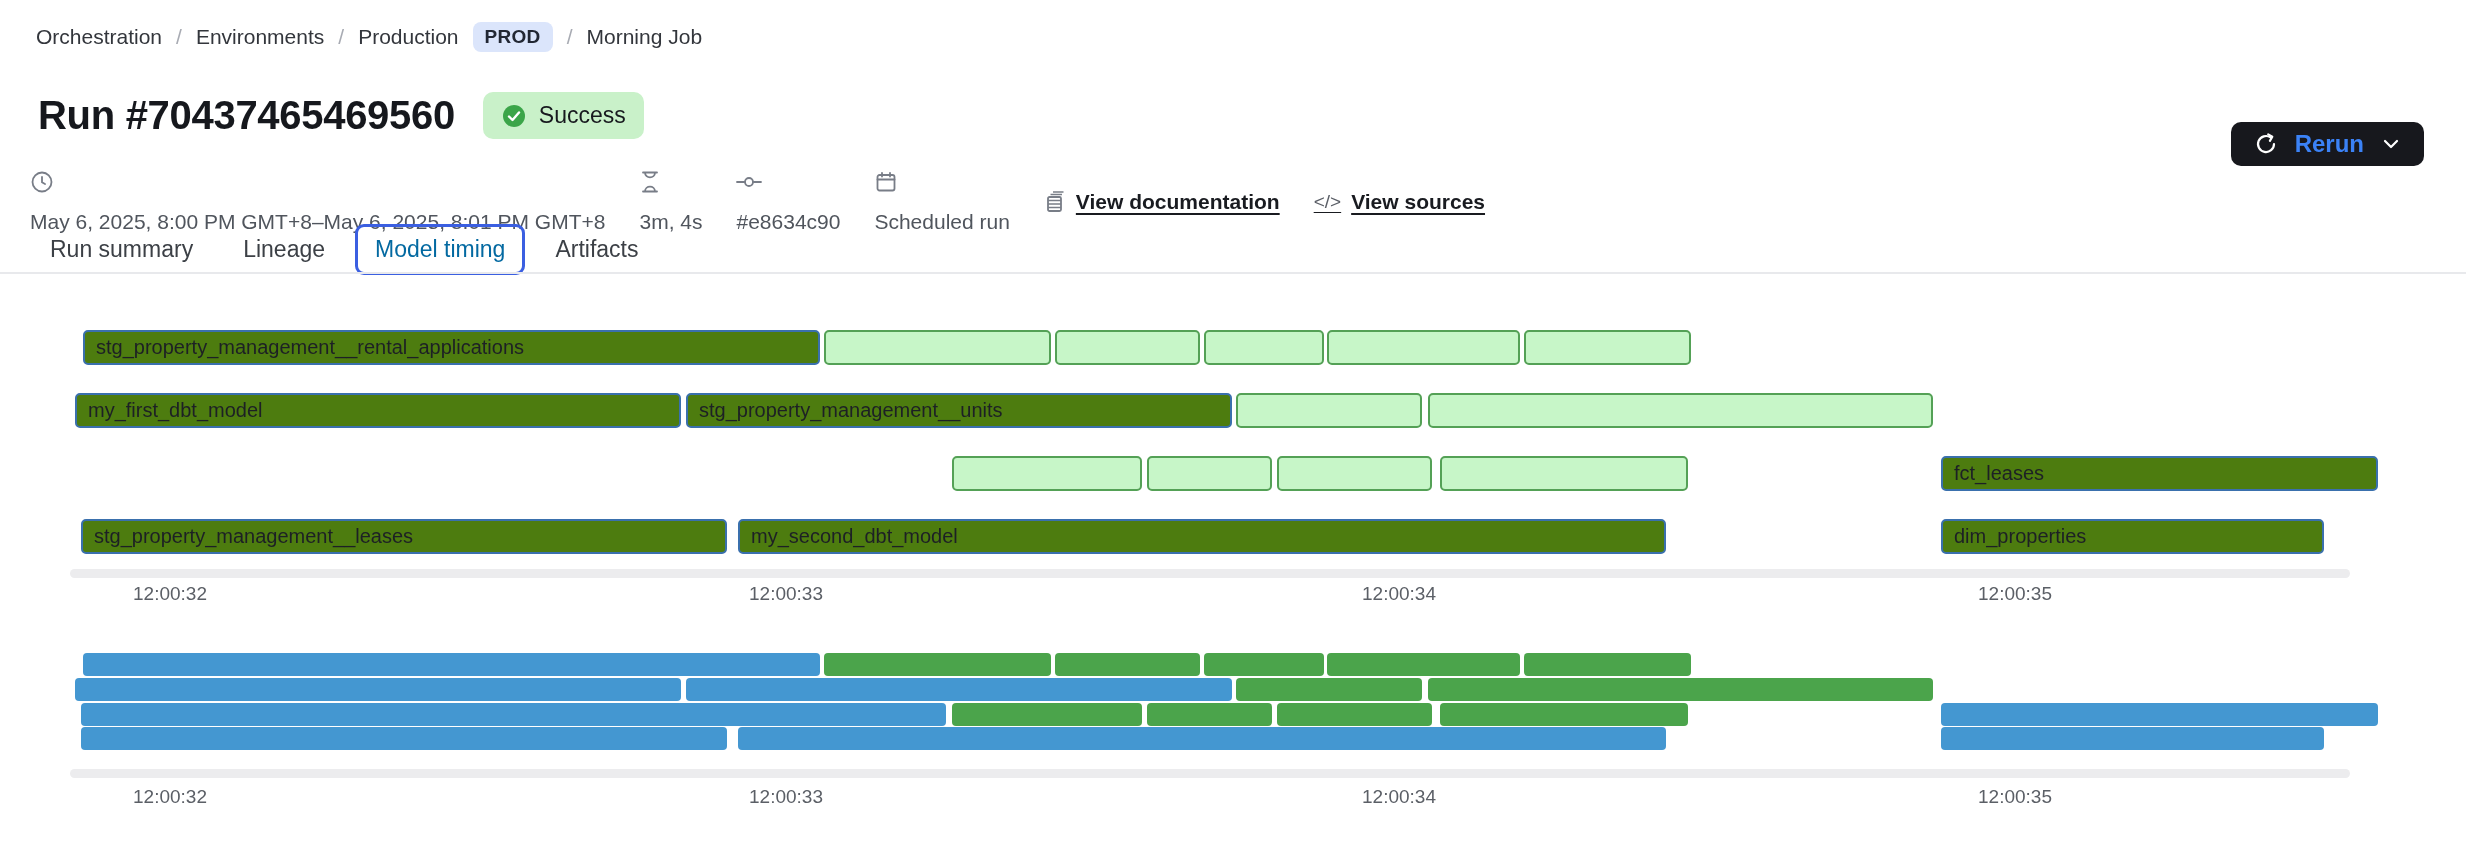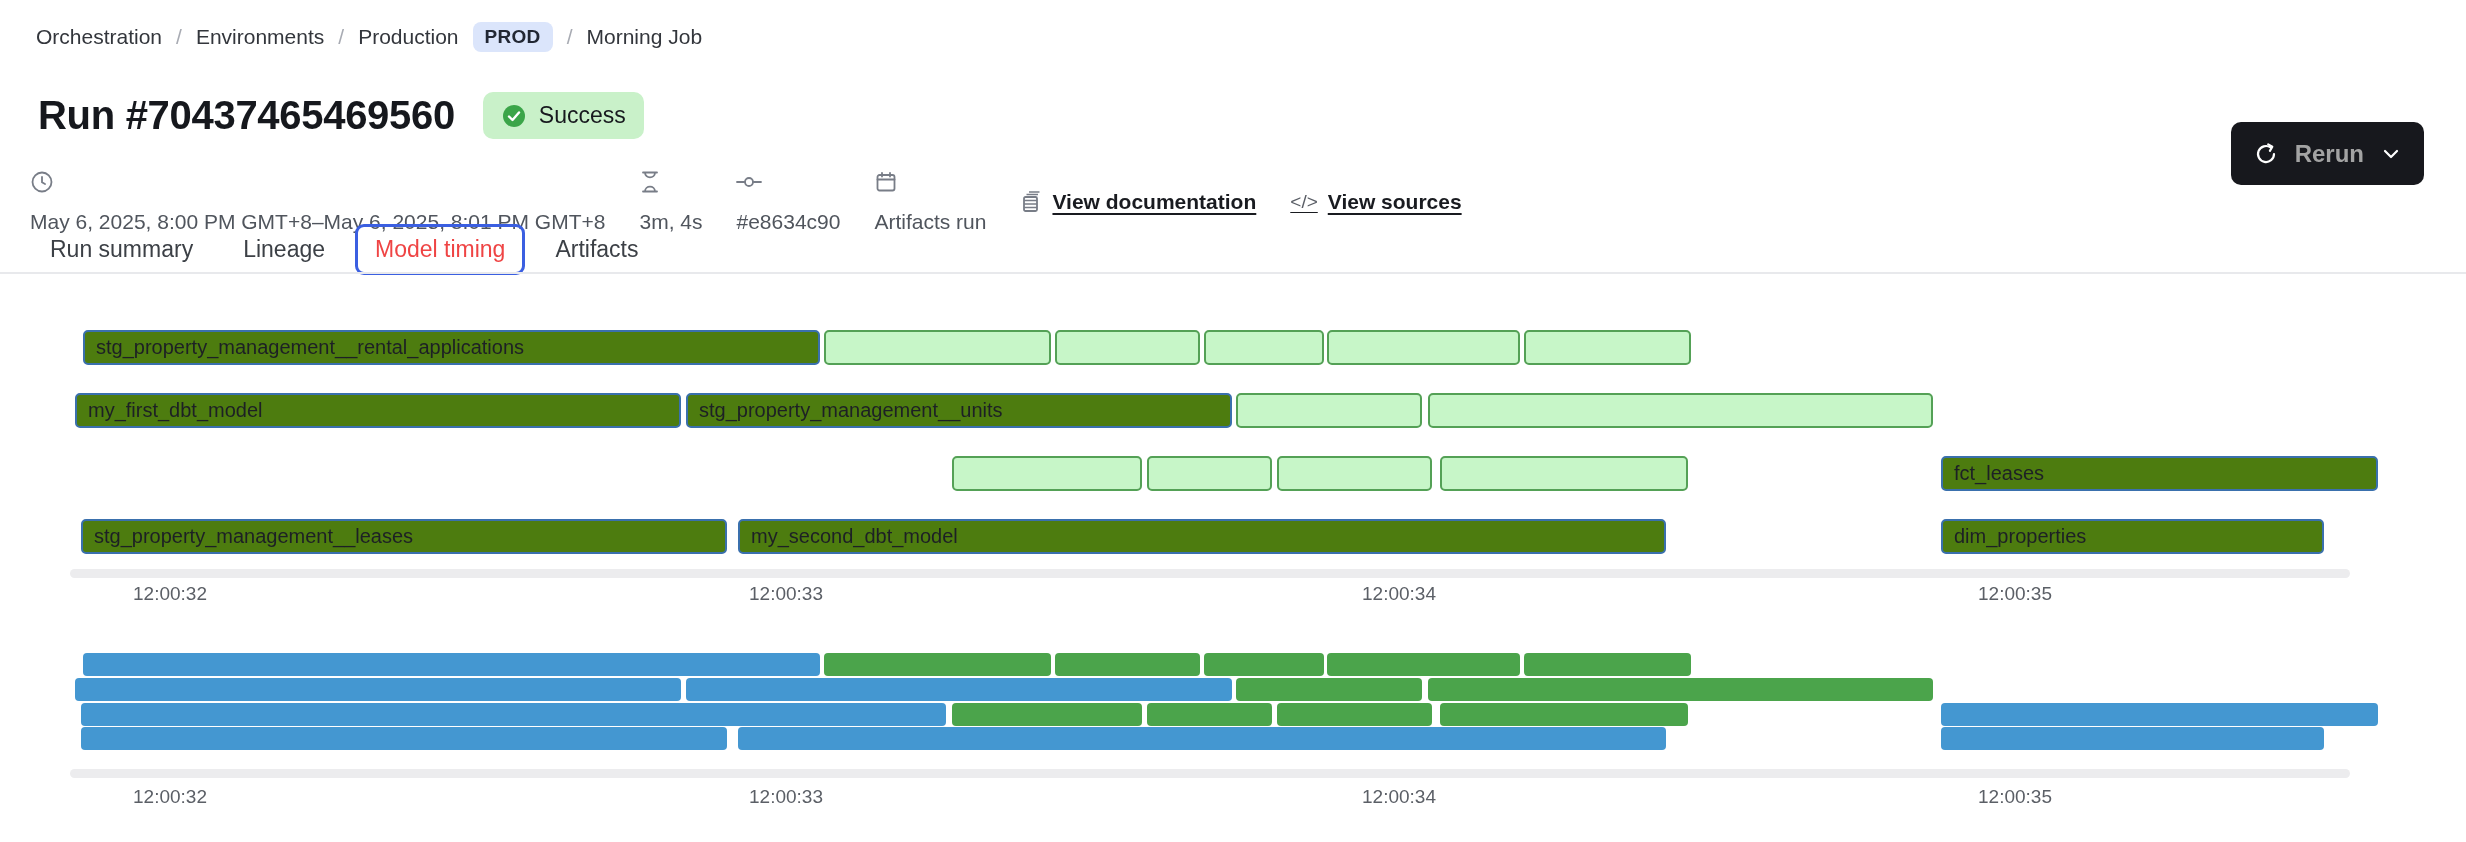--- a/index.html
+++ b/index.html
@@ -11,33 +11,33 @@
   .crumb{cursor:pointer;}
   .crumb-sep{color:#a8abb3;}
   .env-badge{background:#dbe5fb;color:#222733;font-weight:700;font-size:19px;padding:4px 12px;border-radius:8px;letter-spacing:.3px;}
 
   
   .title-row{position:absolute;left:38px;top:92px;display:flex;align-items:center;gap:28px;}
   .run-title{font-size:40px;font-weight:700;color:#16181d;letter-spacing:-.3px;}
   .status-badge{display:flex;align-items:center;gap:12px;background:#c9f1c9;border-radius:10px;padding:10px 18px;font-size:23px;font-weight:500;color:#17191e;}
 
   
-  .rerun-btn{position:absolute;right:42px;top:122px;height:63px;background:#17181d;border-radius:10px;display:flex;align-items:center;gap:16px;padding:0 22px;color:#a3a3a3;font-size:24px;font-weight:700;cursor:pointer;border:none;}
+  .rerun-btn{position:absolute;right:42px;top:122px;height:44px;background:#17181d;border-radius:10px;display:flex;align-items:center;gap:16px;padding:0 22px;color:#3b82f6;font-size:24px;font-weight:700;cursor:pointer;border:none;}
 
   
   .meta-row{position:absolute;left:30px;top:170px;display:flex;align-items:center;gap:34px;font-size:21px;color:#50555d;}
   .meta-item{display:flex;align-items:flex-start;gap:16px;flex-direction:column;}
   .meta-item .mi{color:#787d87;}
   .meta-link{display:flex;align-items:center;gap:10px;color:#191b20;font-weight:700;text-decoration:underline;text-underline-offset:4px;cursor:pointer;}
   .code-glyph{font-size:19px;color:#5a5e66;font-weight:400;}
 
   
   .tabs{position:absolute;left:30px;top:224px;display:flex;align-items:center;gap:10px;font-size:23px;color:#3c4046;}
   .tab{padding:9px 17px;border:3px solid transparent;border-radius:9px;cursor:pointer;}
-  .tab.active{border-color:#3b5fe1;color:#ef4444;}
+  .tab.active{border-color:#3b5fe1;color:#0369a1;}
   .tabs-divider{position:absolute;left:0;top:272px;width:2466px;height:2px;background:#e8e9ec;}
 
   
   .gantt-main{position:absolute;left:0;top:330px;width:2466px;height:225px;}
   .grow{position:absolute;left:0;width:2466px;height:35px;}
   .bar{position:absolute;top:0;height:35px;border-radius:5px;box-sizing:border-box;display:flex;align-items:center;cursor:pointer;}
   .bar.blue{background:#4d7c0f;border:2px solid #3a70ad;}
   .bar.green{background:#c7f6c8;border:2px solid #54a156;}
   .bar-label{font-size:20px;color:#1d2025;padding-left:11px;white-space:nowrap;overflow:hidden;}
 
@@ -126,21 +126,21 @@
     </span>
     <span>#e8634c90</span>
   </span>
   <span class="meta-item">
     <span class="mi">
       <svg width="24" height="24" viewBox="0 0 24 24">
           <rect x="3.5" y="5" width="17" height="15.5" rx="2" stroke="#787d87" stroke-width="1.8" fill="none"></rect>
           <path d="M3.5 9.5 H20.5 M8 2.8 V6.5 M16 2.8 V6.5" stroke="#787d87" stroke-width="1.8" stroke-linecap="round"></path>
         </svg>
     </span>
-    <span>Artifacts run</span>
+    <span>Scheduled run</span>
   </span>
   <span class="meta-link">
     <span class="mi">
       <svg width="22" height="24" viewBox="0 0 22 24">
           <rect x="4" y="7" width="13" height="14" rx="1.5" stroke="#787d87" stroke-width="1.8" fill="none"></rect>
           <path d="M4 10.5 H17 M4 14 H17 M4 17.5 H17 M6.5 4.5 H18 M9 2 H19.5" stroke="#787d87" stroke-width="1.6"></path>
         </svg>
     </span>
     <span>View documentation</span>
   </span>

